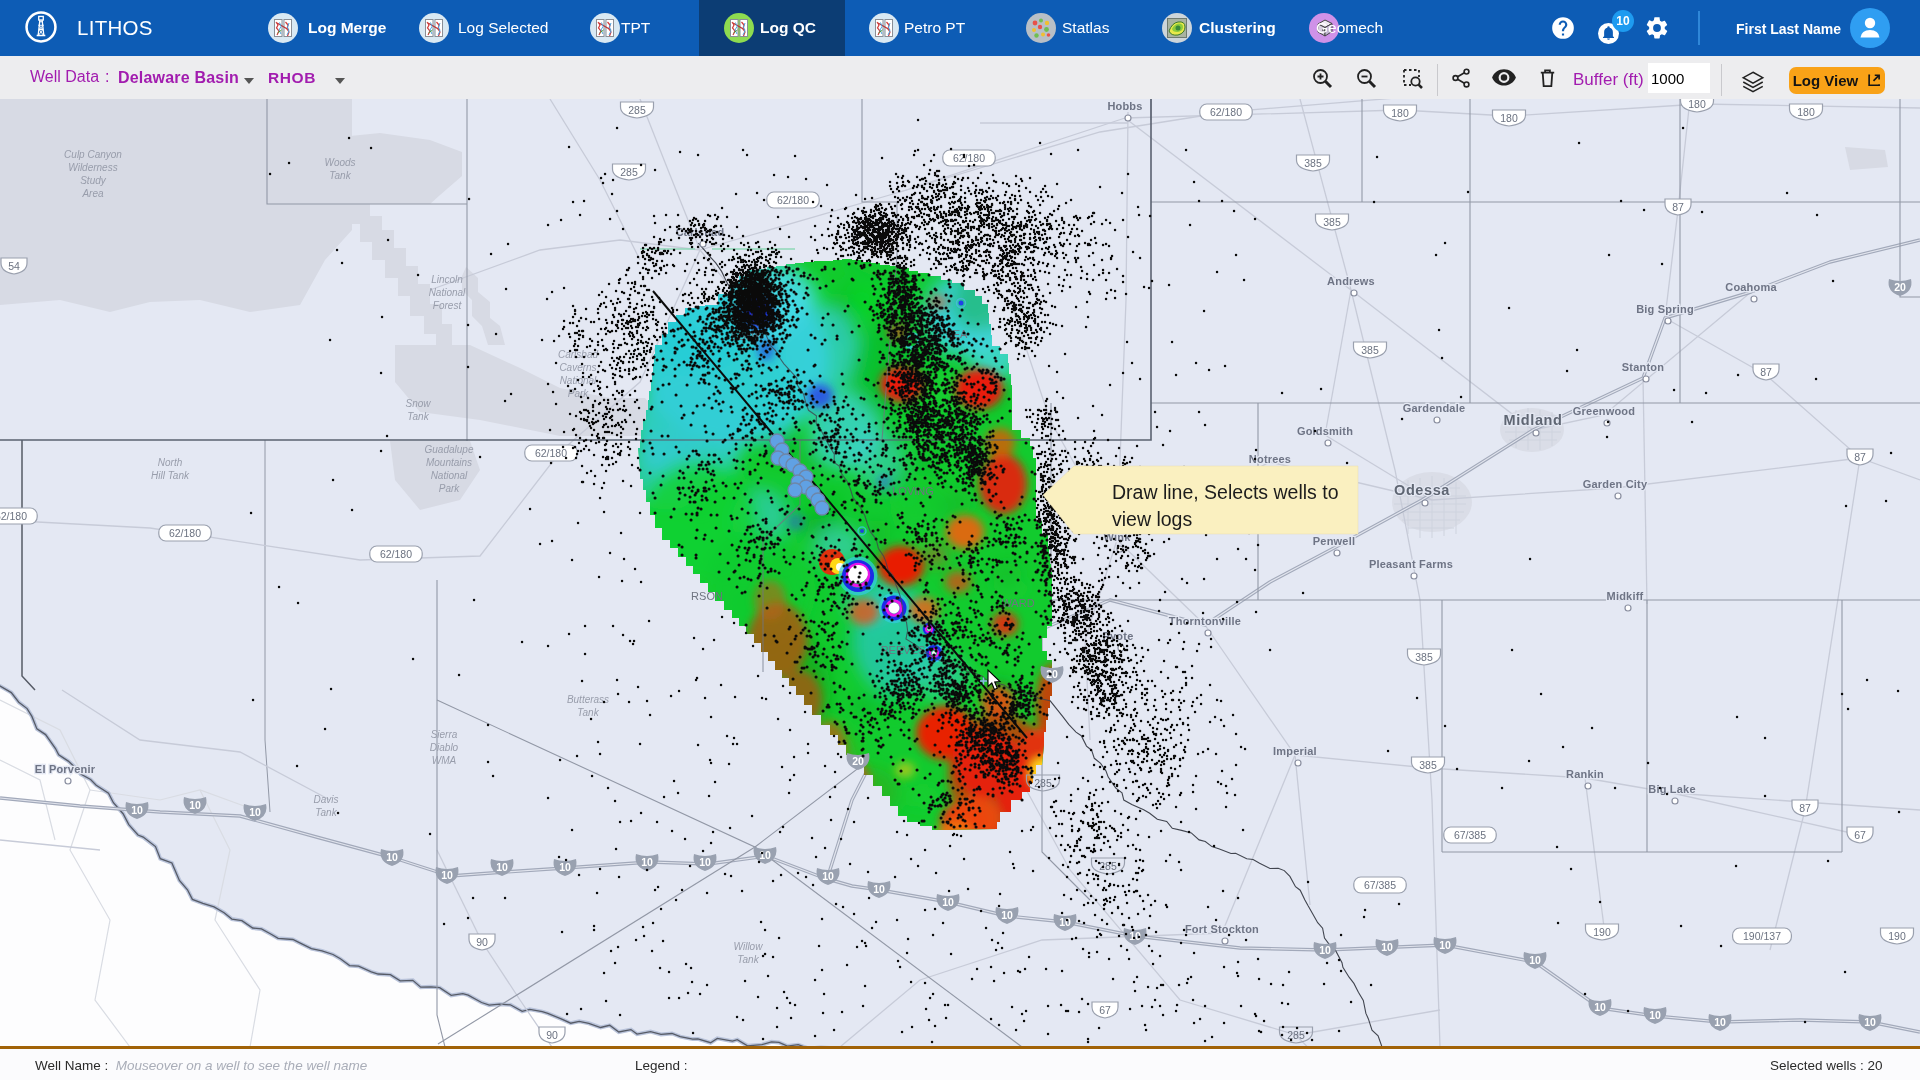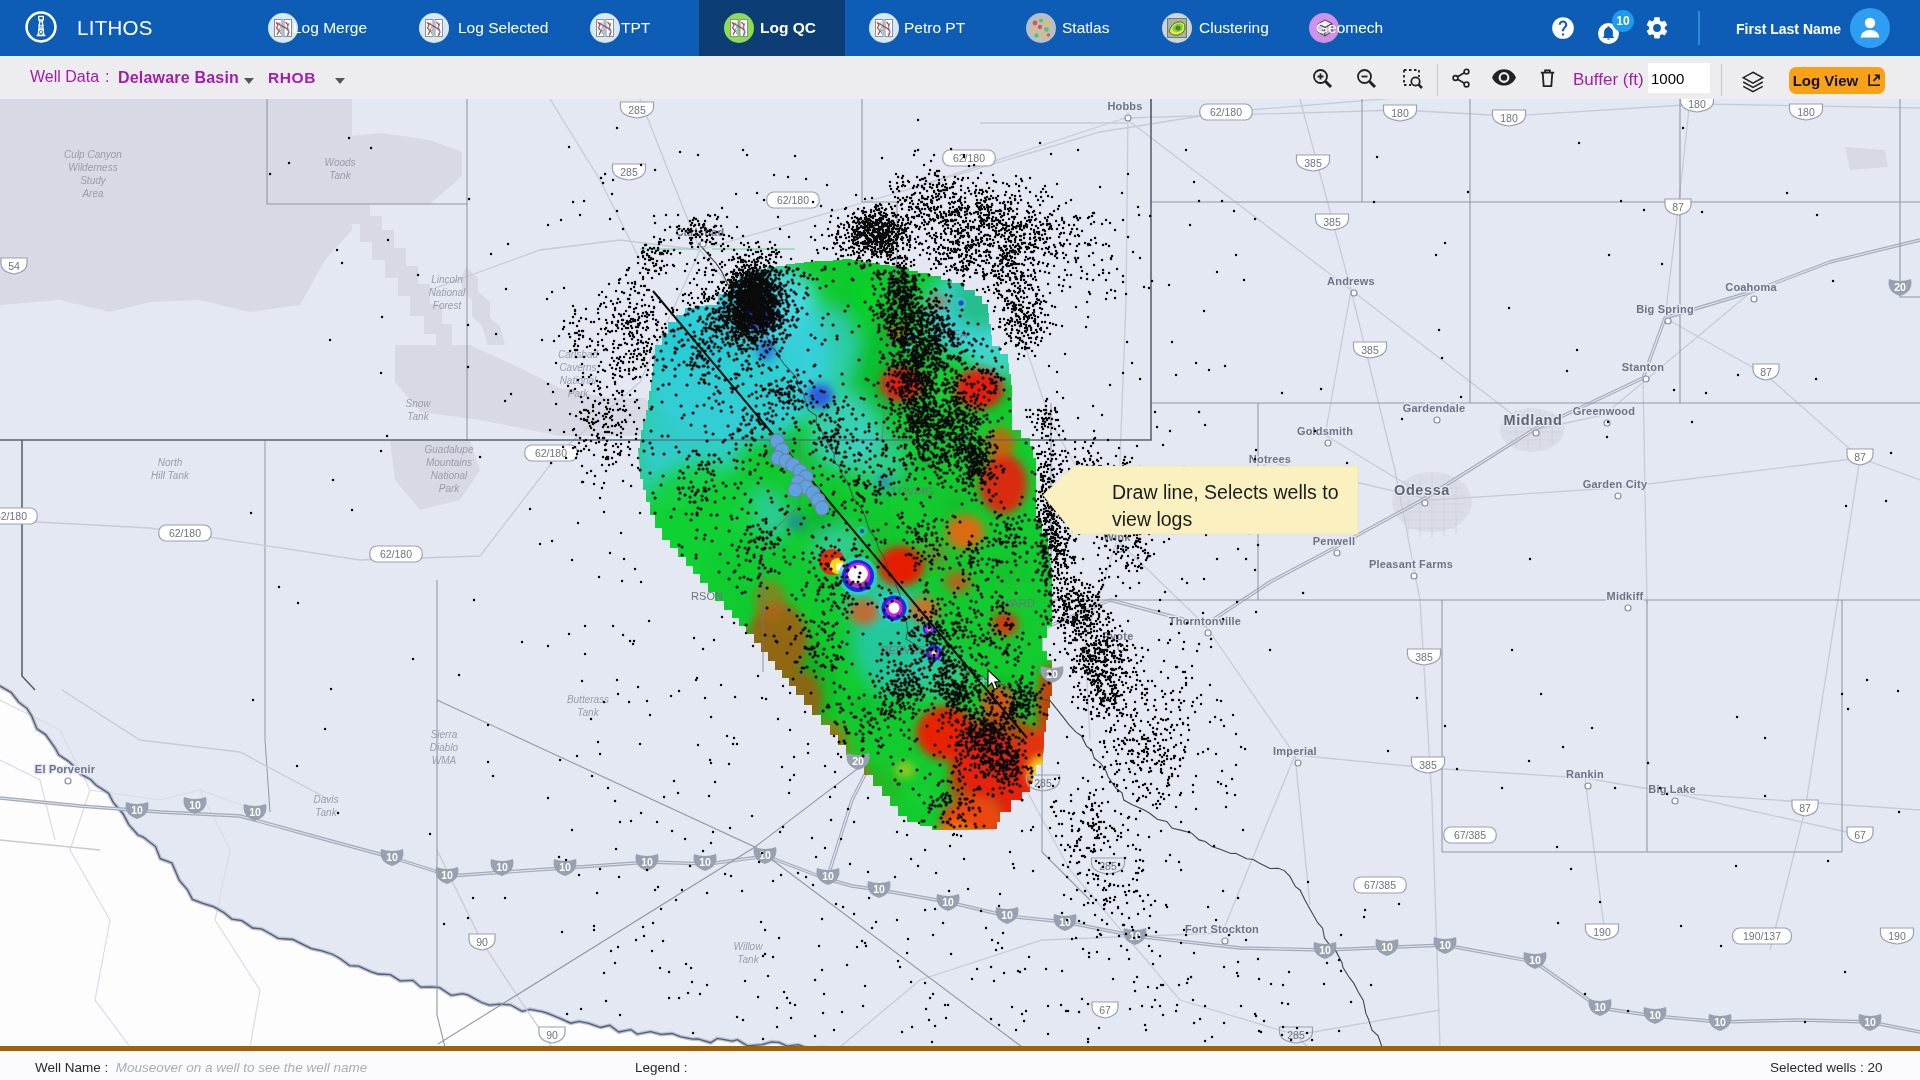--- a/index.html
+++ b/index.html
@@ -14,21 +14,21 @@
 #uname { position:absolute; left:1736px; top:21px; color:#fff; font-size:14px; font-weight:bold; }
 #avatar { position:absolute; left:1850px; top:8px; }
 #toolbar { position:absolute; left:0; top:56px; width:1920px; height:43px; background:#ededef; z-index:30; color:#a21caf; }
 #toolbar .t { position:absolute; top:12px; font-size:17px; }
 .caret { display:inline-block; width:0; height:0; border-left:5px solid transparent; border-right:5px solid transparent; border-top:6px solid #555; margin-left:8px; margin-bottom:1px; }
 .tic { position:absolute; top:10px; }
 .tdiv { position:absolute; top:8px; width:1px; height:32px; background:#c9c9cd; }
 #bufin { position:absolute; left:1648px; top:63px; width:62px; height:30px; background:#fff; border:none; font-size:15px; padding-left:3px; font-family:"Liberation Sans",sans-serif; z-index:31; }
 #logview { position:absolute; left:1789px; top:67px; width:96px; height:27px; background:#f9a217; border-radius:7px; z-index:31; display:flex; align-items:center; justify-content:center; gap:8px; font-size:15px; font-weight:bold; color:#141414; }
 #map { position:absolute; left:0; top:99px; width:1920px; height:948px; }
-#bottombar { position:absolute; left:0; top:1046px; width:1920px; height:34px; background:#fbfbfd; border-top:5px solid #a16207; z-index:30; font-size:13.5px; color:#2a2a2a; }
+#bottombar { position:absolute; left:0; top:1046px; width:1920px; height:34px; background:#fbfbfd; border-top:3px solid #a16207; z-index:30; font-size:13.5px; color:#2a2a2a; }
 #bottombar .bl { position:absolute; top:9px; }
 </style></head>
 <body>
 <div id="map"><svg width="1920" height="948" viewBox="0 99 1920 948" font-family="Liberation Sans, sans-serif">
 <defs>
 <filter id="blur8" x="-30%" y="-30%" width="160%" height="160%">
           <feGaussianBlur stdDeviation="8"></feGaussianBlur>
         </filter>
 <filter id="blur4" x="-30%" y="-30%" width="160%" height="160%">
           <feGaussianBlur stdDeviation="4.5"></feGaussianBlur>
@@ -697,21 +697,21 @@
 <circle cx="15" cy="15" r="15" fill="#d9e9f3"></circle>
 <rect x="6.5" y="6.5" width="7.5" height="17" fill="#fff" stroke="#8a8f96" stroke-width="1"></rect>
 <rect x="16" y="6.5" width="7.5" height="17" fill="#fff" stroke="#8a8f96" stroke-width="1"></rect>
 <path d="M8 9 l2 3 -1.5 3 2.5 3 -2 4" stroke="#d23a3a" stroke-width="1.2" fill="none"></path>
 <path d="M9 10 L21 17" stroke="#c03030" stroke-width="1.3" fill="none"></path>
 <path d="M17.5 9 l2.5 3 -1 4 2 3 -1.5 4" stroke="#d23a3a" stroke-width="1.2" fill="none"></path>
 <path d="M11.5 9.5 l1.5 4 -2 3.5 2 4" stroke="#4aa3e0" stroke-width="1" fill="none"></path>
 <path d="M21 10 l-1.5 4 1.5 4 -2 4" stroke="#4aa3e0" stroke-width="1" fill="none"></path>
 <path d="M9.5 20 l4 -3" stroke="#4a9e3a" stroke-width="1" fill="none"></path>
 </svg>
-    <span class="navlb" style="left:293px;font-weight:400">Log Merge</span>
+    <span class="navlb" style="left:308px;font-weight:700">Log Merge</span>
     <svg class="navic" style="left:419px" width="30" height="30" viewBox="0 0 30 30">
 <circle cx="15" cy="15" r="15" fill="#d9e9f3"></circle>
 <rect x="6.5" y="6.5" width="7.5" height="17" fill="#fff" stroke="#8a8f96" stroke-width="1"></rect>
 <rect x="16" y="6.5" width="7.5" height="17" fill="#fff" stroke="#8a8f96" stroke-width="1"></rect>
 <path d="M8 9 l2 3 -1.5 3 2.5 3 -2 4" stroke="#d23a3a" stroke-width="1.2" fill="none"></path>
 <path d="M9 10 L21 17" stroke="#c03030" stroke-width="1.3" fill="none"></path>
 <path d="M17.5 9 l2.5 3 -1 4 2 3 -1.5 4" stroke="#d23a3a" stroke-width="1.2" fill="none"></path>
 <path d="M11.5 9.5 l1.5 4 -2 3.5 2 4" stroke="#4aa3e0" stroke-width="1" fill="none"></path>
 <path d="M21 10 l-1.5 4 1.5 4 -2 4" stroke="#4aa3e0" stroke-width="1" fill="none"></path>
 <path d="M9.5 20 l4 -3" stroke="#4a9e3a" stroke-width="1" fill="none"></path>
@@ -766,21 +766,21 @@
 <circle cx="22.5" cy="22" r="1.8" fill="#e8524a"></circle>
 </svg>
     <span class="navlb" style="left:1062px;font-weight:400">Statlas</span>
     <svg class="navic" style="left:1162px" width="30" height="30" viewBox="0 0 30 30">
 <circle cx="15" cy="15" r="15" fill="#cdd5da"></circle>
 <rect x="5.5" y="5.5" width="19" height="19" fill="#a9b3a0" stroke="#6f7a70" stroke-width="1"></rect>
 <path d="M7 18 q3 -8 9 -9 q7 -1 7 5 q0 6 -7 8 q-7 1 -9 -4 z" fill="#e8e84a" stroke="#3a7a2a" stroke-width="1"></path>
 <path d="M10 16 q2 -5 7 -5.5 q4 0 4 3.5 q0 4 -5 5 q-5 .5 -6 -3 z" fill="#8ecc3a"></path>
 <circle cx="16" cy="15" r="2.5" fill="#3a8a3a"></circle>
 </svg>
-    <span class="navlb" style="left:1199px;font-weight:400">Clustering</span>
+    <span class="navlb" style="left:1199px;font-weight:700">Clustering</span>
     <svg class="navic" style="left:1309px" width="30" height="30" viewBox="0 0 30 30">
 <circle cx="15" cy="15" r="15" fill="#cf92e8"></circle>
 <path d="M9 11 l7 -4 7 3.5 -7 4 z" fill="#efe8f2" stroke="#444" stroke-width="1"></path>
 <path d="M9 11 v8 l7 4 v-8.5 z" fill="#d8cfe0" stroke="#444" stroke-width="1"></path>
 <path d="M23 10.5 v8 l-7 4.5 v-8.5 z" fill="#c4b8d4" stroke="#444" stroke-width="1"></path>
 <text x="13" y="18" font-size="5" fill="#222">σ</text>
 </svg>
     <span class="navlb" style="left:1316px;font-weight:400">Geomech</span>
   <div class="ricon" style="left:1550px"><svg width="26" height="26" viewBox="0 0 24 24" fill="#fff">
 <path d="M12 2a10 10 0 100 20 10 10 0 000-20zm1 17h-2v-2h2v2zm2.07-7.75l-.9.92C13.45 12.9 13 13.5 13 15h-2v-.5c0-1.1.45-2.1 1.17-2.83l1.24-1.26c.37-.36.59-.86.59-1.41a2 2 0 10-4 0H8a4 4 0 118 0c0 .88-.36 1.68-.93 2.25z"></path>

